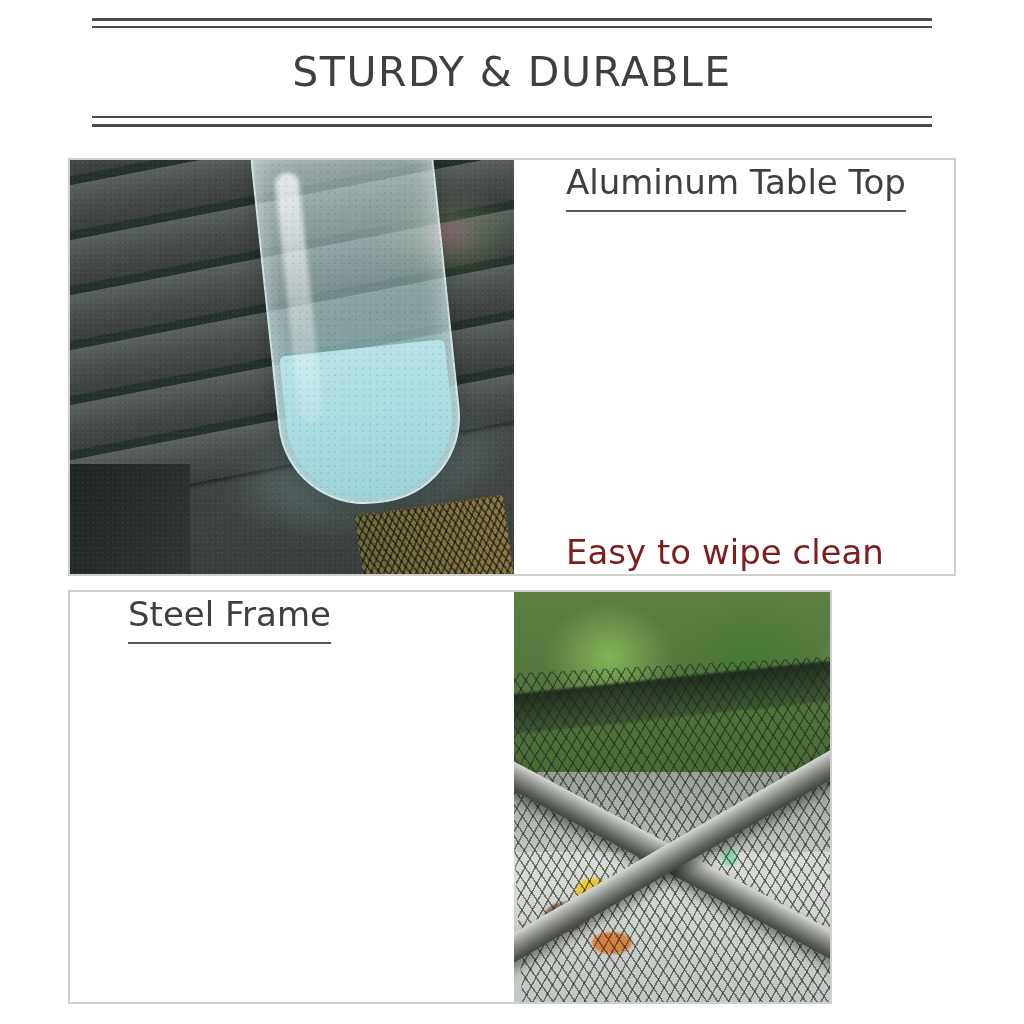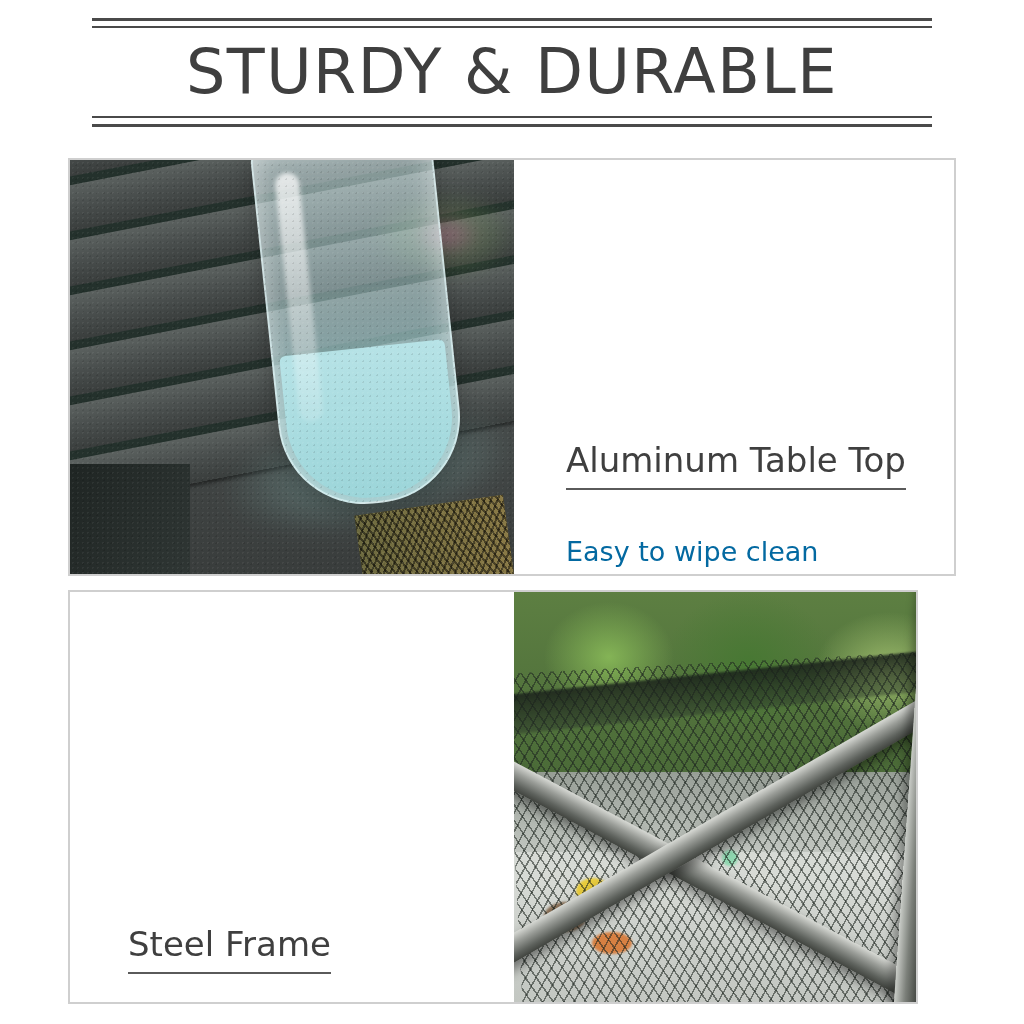--- a/index.html
+++ b/index.html
@@ -39,21 +39,21 @@
   .rule-top-2 { top: 26px;  height: 2px; }
   .rule-bot-1 { top: 116px; height: 2px; }
   .rule-bot-2 { top: 124px; height: 3px; }
 
   .header-title {
     position: absolute;
     left: 0;
     top: 36px;
     width: 1024px;
     text-align: center;
-    font-size: 62px;
+    font-size: 41px;
     font-weight: 400;
     letter-spacing: 1.5px;
     color: #3f3f3f;
     line-height: 72px;
     white-space: nowrap;
   }
 
   
   .panel {
     position: absolute;
@@ -65,58 +65,58 @@
   }
   .panel-top {
     left: 68px;
     top: 158px;
     width: 888px;
     height: 418px;
   }
   .panel-bottom {
     left: 68px;
     top: 590px;
-    width: 850px;
+    width: 764px;
     height: 414px;
   }
 
   .photo {
     position: relative;
     width: 444px;
     height: 100%;
     overflow: hidden;
     flex: none;
   }
   .text-cell {
     width: 444px;
     height: 100%;
     flex: none;
     display: flex;
     flex-direction: column;
-    justify-content: flex-end;
+    justify-content: space-between;
     box-sizing: border-box;
     gap: 12px;
   }
   .text-cell.right { padding-left: 52px; }
   .text-cell.left  { padding-left: 58px; }
 
   .cell-title {
     font-size: 34px;
     font-weight: 400;
     color: #3f3f3f;
     line-height: 44px;
     display: inline-block;
     border-bottom: 2px solid #5a5a5a;
     padding-bottom: 6px;
     margin-bottom: 28px;
     align-self: flex-start;
   }
   .cell-line {
-    font-size: 27px;
-    color: #0369a1;
+    font-size: 34px;
+    color: #7f1d1d;
     line-height: 44px;
     white-space: nowrap;
   }
 
   
   .slat-bg {
     position: absolute;
     inset: 0;
     background:
       linear-gradient(180deg, rgba(255,255,255,0.06), rgba(0,0,0,0.25)),

